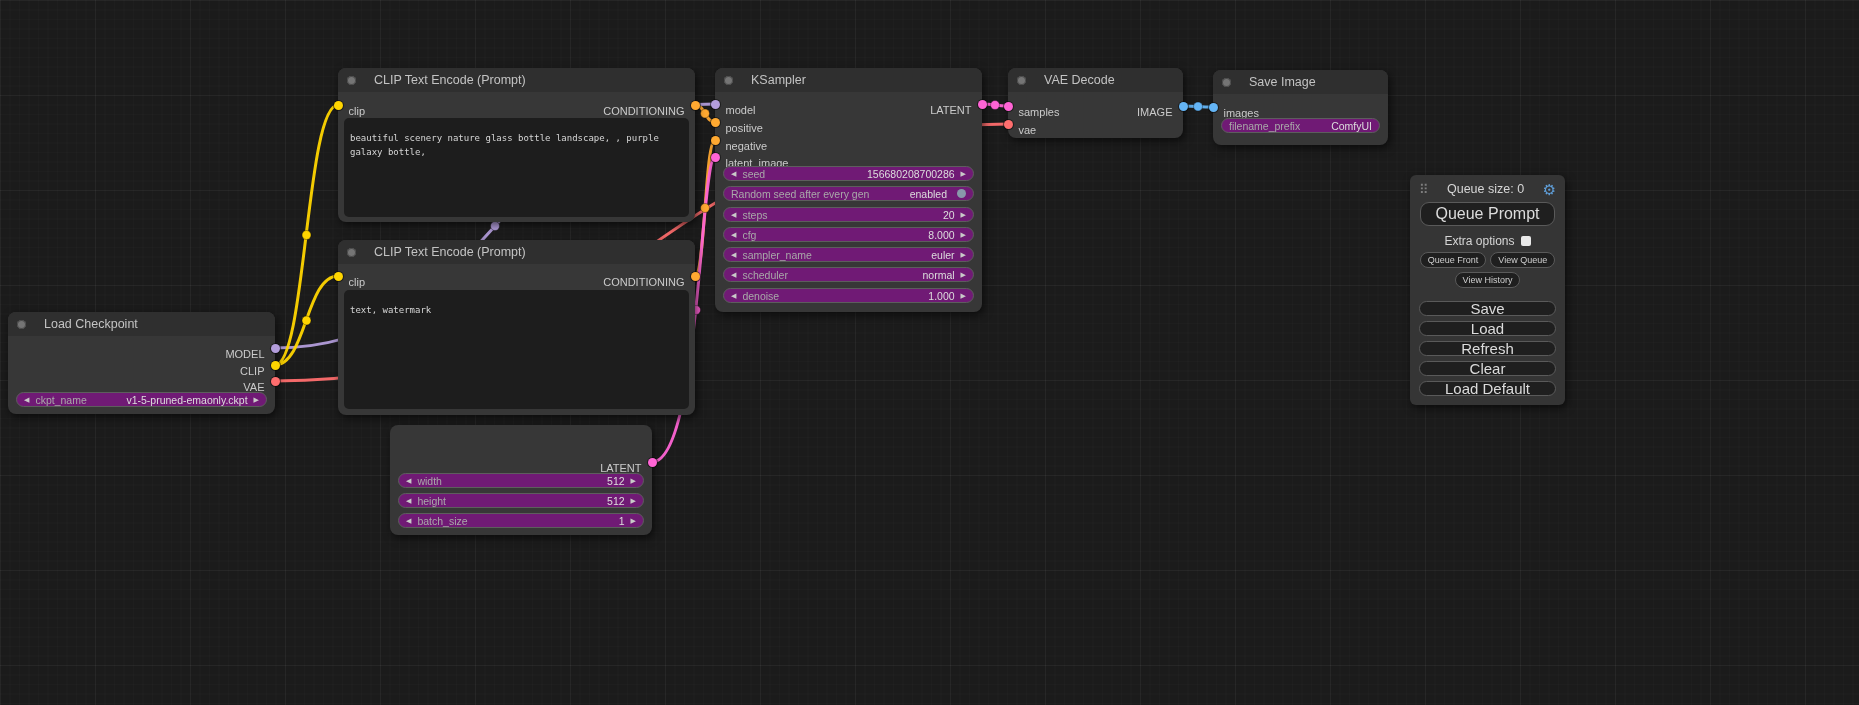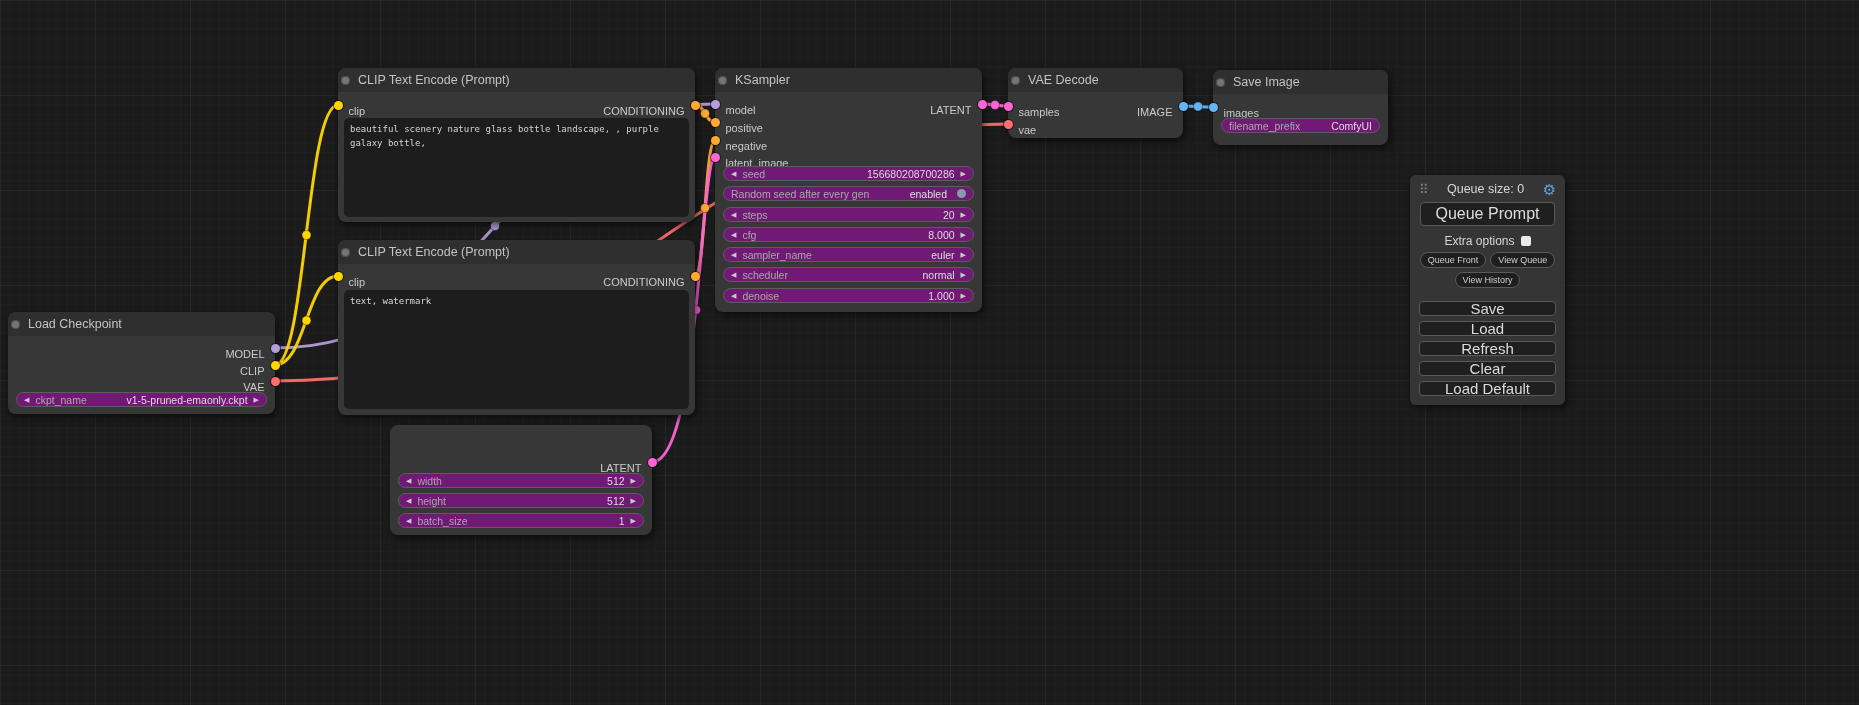--- a/index.html
+++ b/index.html
@@ -20,21 +20,21 @@
   .wires { position:absolute; inset:0; z-index:1; pointer-events:none; }
   .wires path { fill:none; stroke-width:3; opacity:.95; }
   .wires circle { stroke:rgba(0,0,0,.35); stroke-width:1; }
 
   .node {
     position:absolute; z-index:2; background:#373737; border-radius:8px;
     box-shadow:2px 3px 9px rgba(0,0,0,.6); color:#c8c8c8;
   }
   .node-header {
     position:absolute; left:0; right:0; top:0; height:24px; background:#2f2f2f;
-    border-radius:8px 8px 0 0; display:flex; align-items:center; padding:0 3px; gap:8px;
+    border-radius:8px 8px 0 0; display:flex; align-items:center; padding:0 9px; gap:18px;
     cursor:move;
   }
   .collapse-dot { width:9px; height:9px; border-radius:50%; background:#757575; box-shadow:inset 0 0 0 1px #4a4a4a; flex:none; }
   .node-title { font-size:12.5px; color:#c3c3c3; white-space:nowrap; overflow:hidden; }
 
   .prow { position:absolute; height:14px; display:flex; align-items:center; gap:6px; }
   .prow.in  { left:0; }
   .prow.out { right:0; }
   .plabel { font-size:11px; color:#cbcbcb; white-space:nowrap;margin-top:12px; }
   .pdot { width:9px; height:9px; border-radius:50%; flex:none; box-shadow:0 0 0 1px rgba(10,10,10,.55); cursor:crosshair; }
@@ -46,36 +46,36 @@
     border:1px solid #5d5d5d; border-radius:8px; display:flex; align-items:center;
     padding:0 7px; gap:6px; cursor:pointer;
   }
   .warrow { font-size:7px; color:#c9c9c9; line-height:1; flex:none; }
   .wlabel { font-size:10.5px; color:#a9a9a9; white-space:nowrap; overflow:hidden; }
   .wvalue { margin-left:auto; font-size:10.5px; color:#dddddd; white-space:nowrap; }
   .wknob  { width:9px; height:9px; border-radius:50%; flex:none; margin-left:4px; }
 
   .ntext {
     position:absolute; left:6px; right:6px; background:#1d1d1d; border-radius:5px;
-    padding:5px 6px; font-family:"DejaVu Sans Mono",monospace; font-size:9px;
+    padding:14px 6px; font-family:"DejaVu Sans Mono",monospace; font-size:9px;
     line-height:1.5; color:#d6d6d6; white-space:pre-wrap; word-break:break-word;
     cursor:text;
   }
 
   .menu {
     position:absolute; z-index:3; left:1410px; top:175px; width:155px;
     background:#353535; border-radius:6px; box-shadow:2px 3px 9px rgba(0,0,0,.6);
     padding:6px 9px 9px; display:flex; flex-direction:column;
   }
   .menu-head { display:flex; align-items:center; height:16px; margin-bottom:3px; }
   .drag-handle { color:#7e7e7e; font-size:13px; cursor:grab; line-height:1; }
   .queue-size { flex:1; text-align:center; font-size:12.5px; color:#d6d6d6; }
   .gear { color:#5f9ed8; font-size:15px; line-height:1; cursor:pointer; }
   .btn {
-    background:#1f1f1f; border:1px solid #5a5a5a; color:#dcdcdc; border-radius:4px;
+    background:#1f1f1f; border:1px solid #5a5a5a; color:#dcdcdc; border-radius:9px;
     font-family:"Liberation Sans",sans-serif; cursor:pointer; display:flex;
     align-items:center; justify-content:center;
   }
   .queue-prompt { height:24px; font-size:16px; margin:2px 1px 4px; }
   .extra-row { display:flex; align-items:center; justify-content:center; gap:6px; height:15px; margin:3px 0 2px; }
   .extra-label { font-size:12px; color:#d6d6d6; }
   .checkbox { width:10px; height:10px; background:#e9e9e9; border-radius:2px; cursor:pointer; }
   .small-row { display:flex; justify-content:center; gap:4px; margin:2px 0; }
   .btn-small { font-size:9px; padding:2px 7px; border-radius:9px; color:#cfcfcf; }
   .big-group { margin-top:11px; display:flex; flex-direction:column; gap:5px; }

